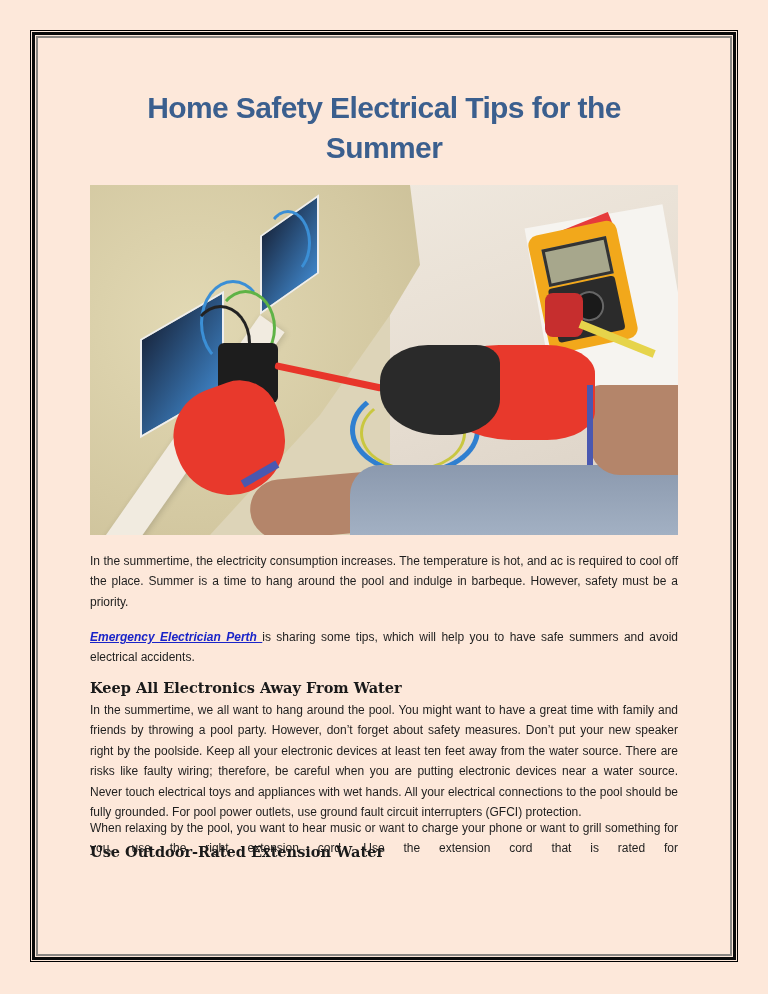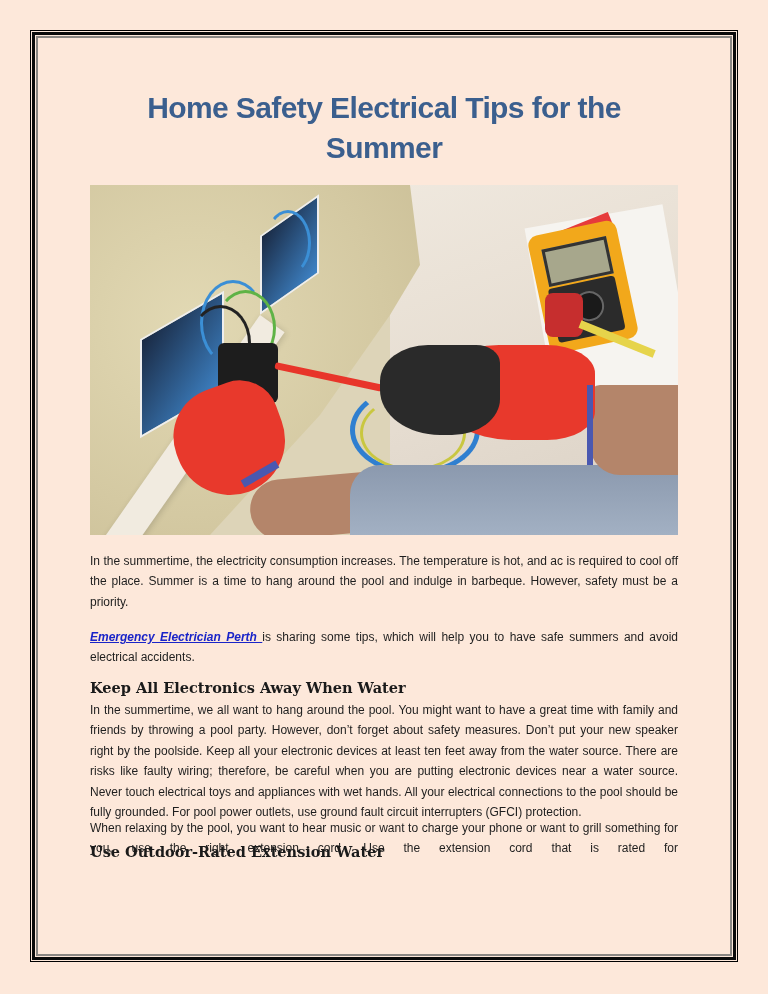--- a/index.html
+++ b/index.html
@@ -143,21 +143,21 @@
 </div>
 
 <div class="content p1">
   <p class="para">In the summertime, the electricity consumption increases. The temperature is hot, and ac is required to cool off the place. Summer is a time to hang around the pool and indulge in barbeque. However, safety must be a priority.</p>
 </div>
 
 <div class="content p2">
   <p class="para"><a class="link">Emergency Electrician Perth </a><span>is sharing some tips, which will help you to have safe summers and avoid electrical accidents.</span></p>
 </div>
 
-<h2 class="h2 h-a" style="margin:0;">Keep All Electronics Away When Water</h2>
+<h2 class="h2 h-a" style="margin:0;">Keep All Electronics Away From Water</h2>
 <div class="content p3">
   <p class="para">In the summertime, we all want to hang around the pool. You might want to have a great time with family and friends by throwing a pool party. However, don’t forget about safety measures. Don’t put your new speaker right by the poolside. Keep all your electronic devices at least ten feet away from the water source. There are risks like faulty wiring; therefore, be careful when you are putting electronic devices near a water source. Never touch electrical toys and appliances with wet hands. All your electrical connections to the pool should be fully grounded. For pool power outlets, use ground fault circuit interrupters (GFCI) protection.</p>
 </div>
 
 <h2 class="h2 h-b" style="margin:0;">Use Outdoor-Rated Extension Water</h2>
 <div class="content p4">
   <p class="para" style="text-align-last:justify;">When relaxing by the pool, you want to hear music or want to charge your phone or want to grill something for you, use the right extension cord. Use the extension cord that is rated for</p>
 </div>
 
 </body></html>

